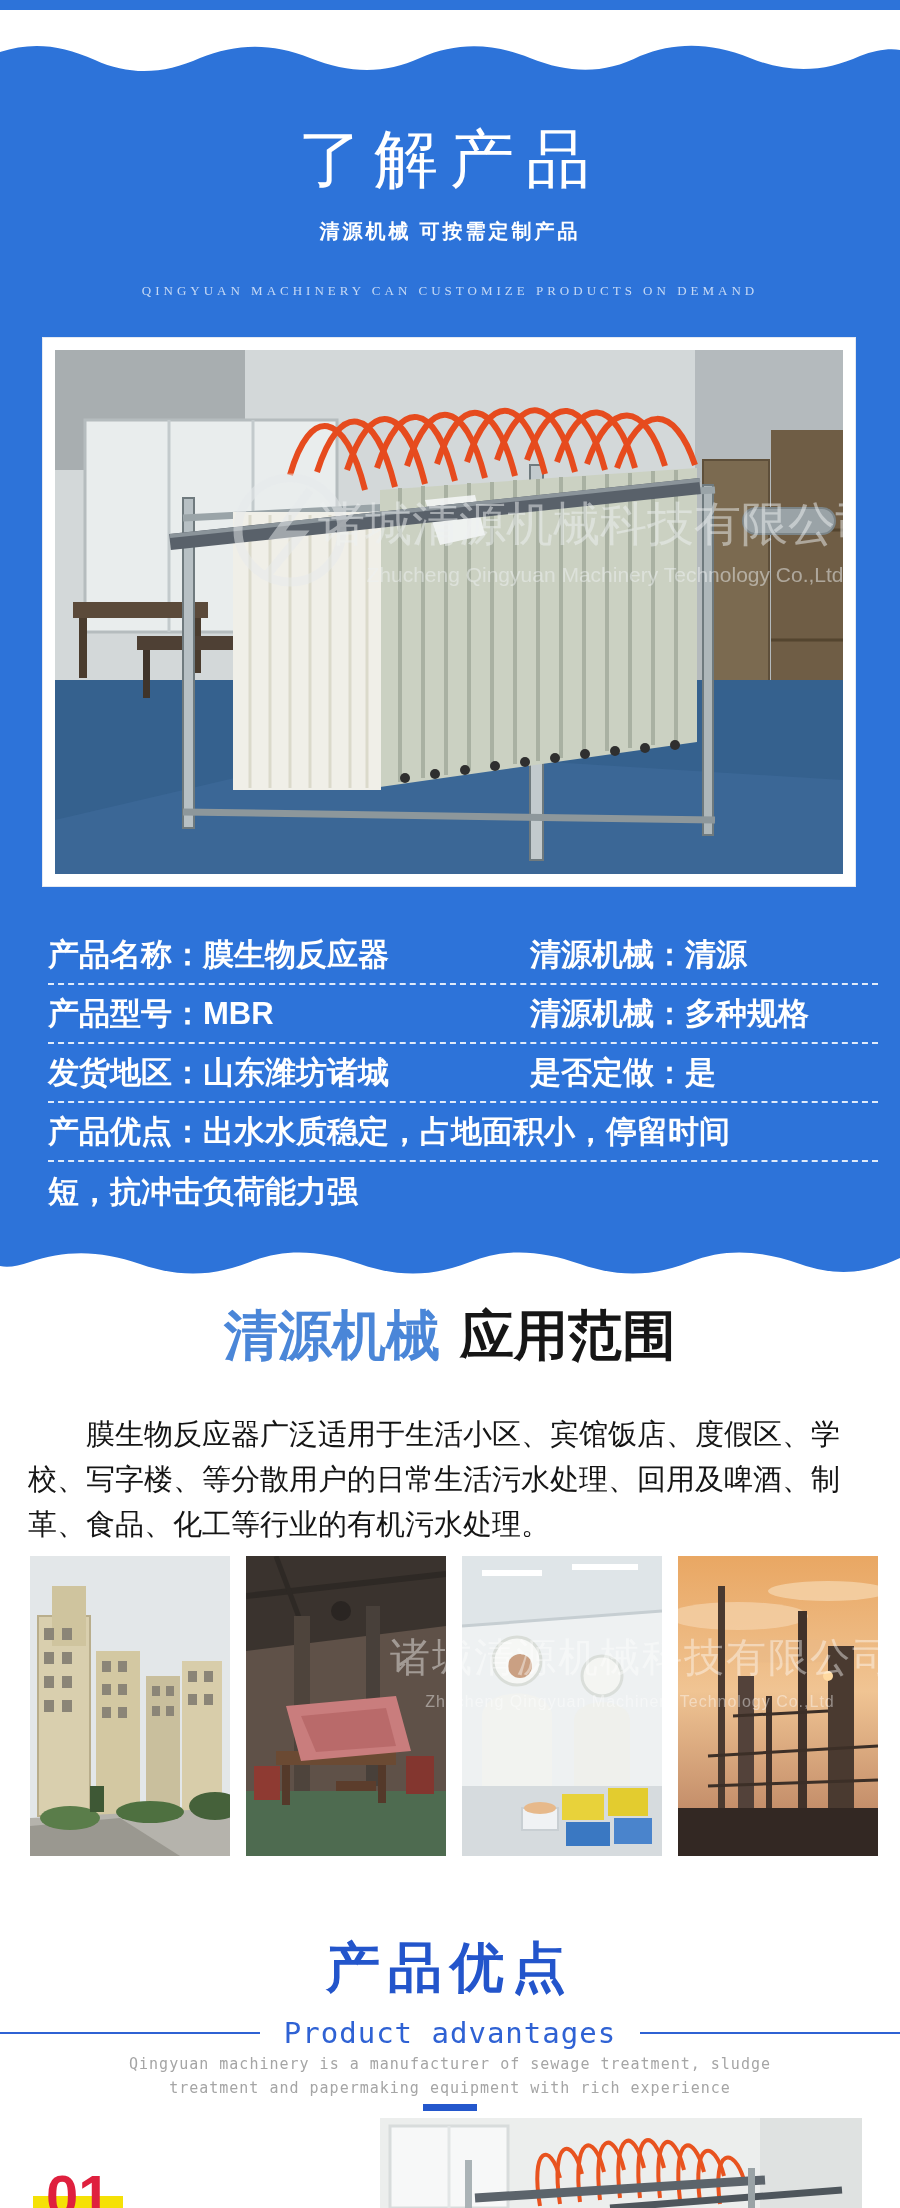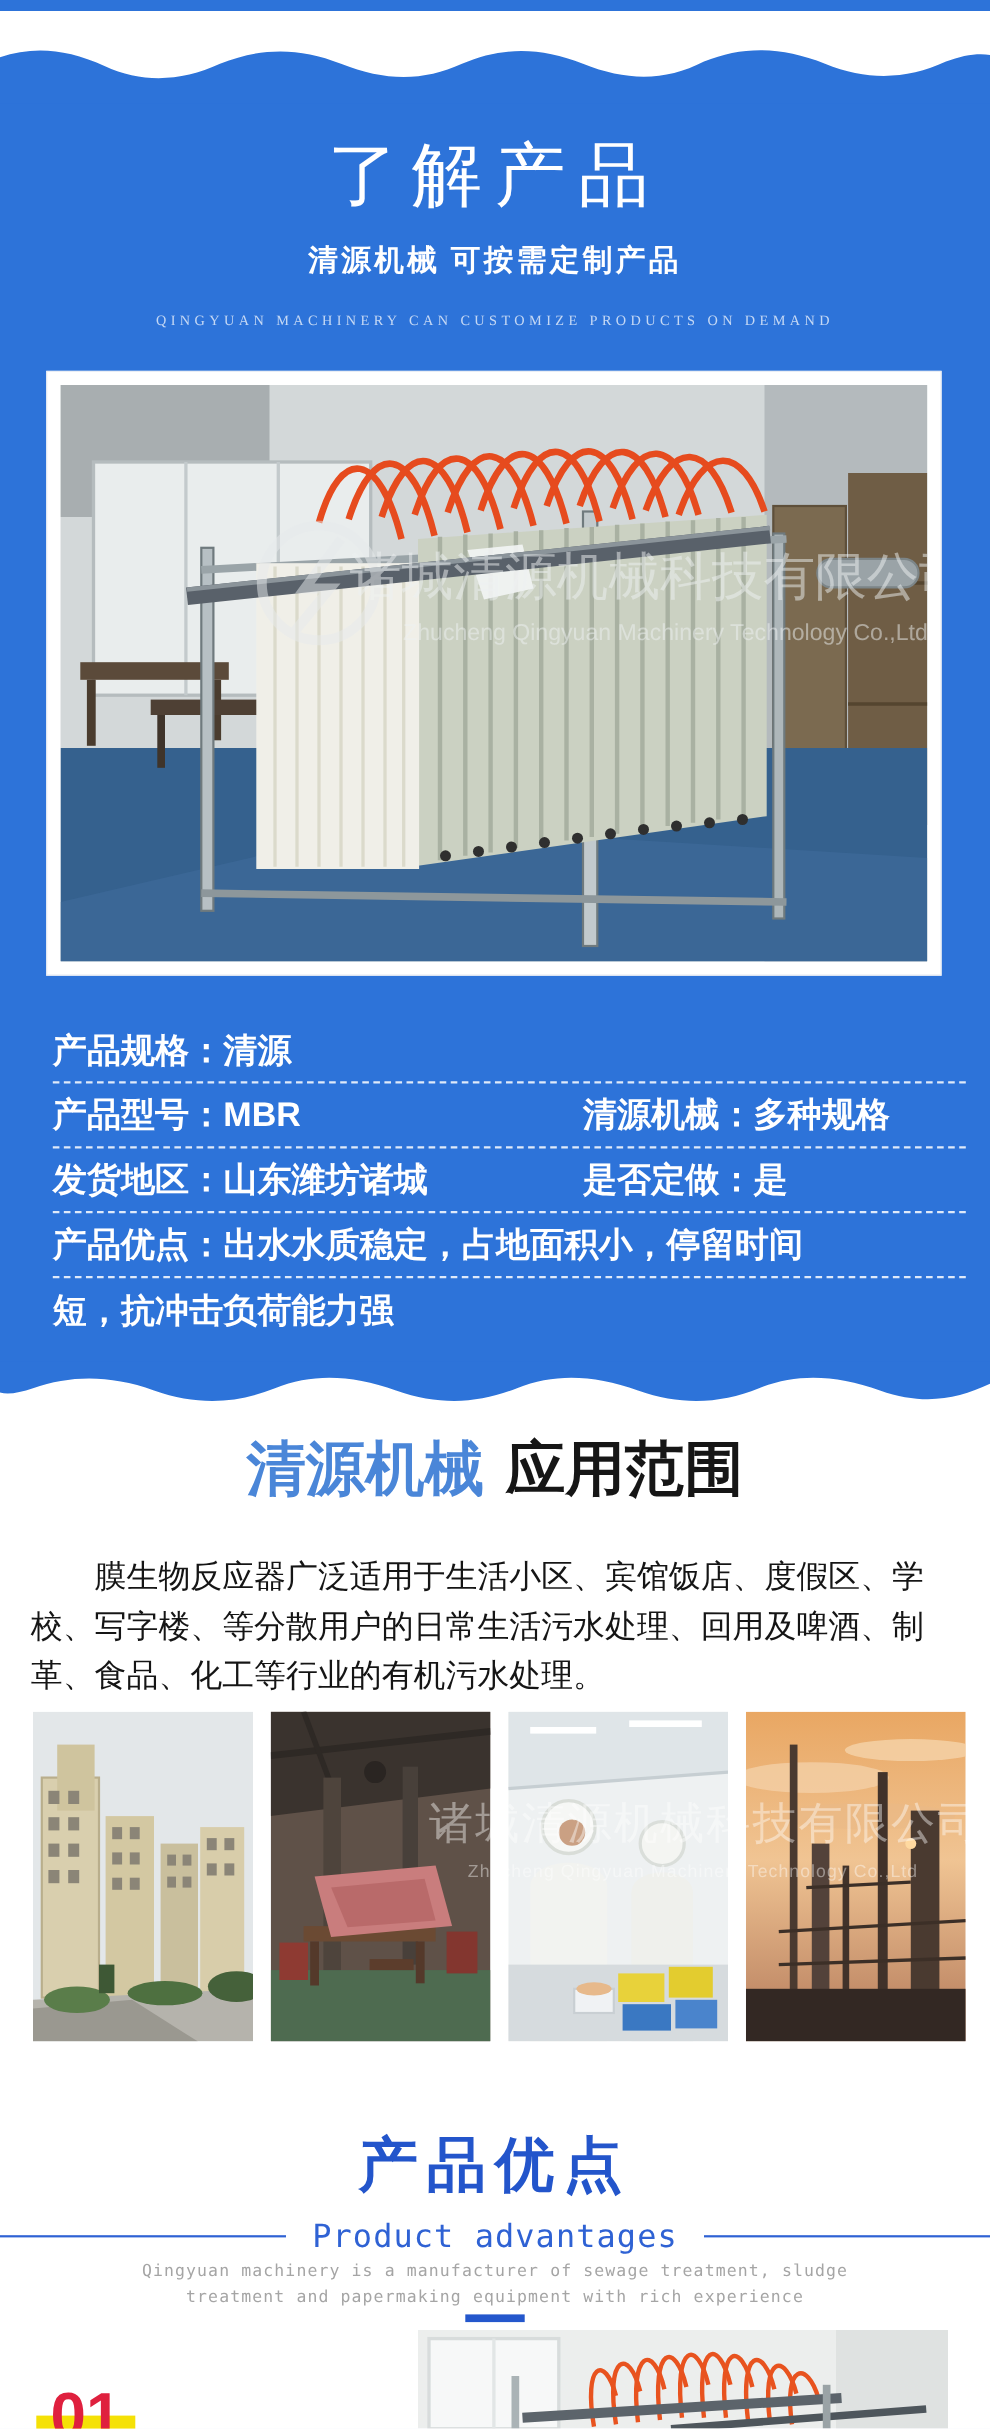--- a/index.html
+++ b/index.html
@@ -9,21 +9,21 @@
 
   
   .top-strip{left:0;top:0;width:900px;height:10px;background:#2d73d9;}
   .wave-top{left:0;top:34px;width:900px;height:62px;display:block;}
   .blue-body{left:0;top:94px;width:900px;height:1146px;background:#2d73d9;}
   .wave-bottom{left:0;top:1238px;width:900px;height:54px;display:block;}
 
   .hero-title{left:0;top:116px;width:900px;text-align:center;color:#ffffff;
     font-family:"Liberation Serif",serif;font-weight:400;font-size:64px;letter-spacing:12px;}
   .hero-sub{left:0;top:218px;width:900px;text-align:center;color:#ffffff;
-    font-family:"Liberation Serif",serif;font-weight:700;font-size:27px;letter-spacing:3px;}
+    font-family:"Liberation Serif",serif;font-weight:700;font-size:20px;letter-spacing:3px;}
   .hero-en{left:0;top:283px;width:900px;text-align:center;color:rgba(255,255,255,0.72);
     font-family:"Liberation Serif",serif;font-size:13px;letter-spacing:4px;}
 
   .photo-frame{left:42px;top:337px;width:814px;height:550px;background:#ffffff;box-shadow:0 0 0 1px #e4e9f2 inset;}
   .photo-frame svg{position:absolute;left:13px;top:13px;}
 
   
   .specs{left:48px;top:926px;width:830px;color:#ffffff;font-weight:700;font-size:31px;}
   .spec-row{display:flex;align-items:center;height:57px;border-bottom:2px dashed rgba(255,255,255,0.85);}
   .spec-row.last{border-bottom:none;height:60px;}
@@ -174,21 +174,22 @@
         <circle cx="235" cy="180" r="52" fill="none" stroke="#e7eaec" stroke-width="9"></circle>
         <path d="M255,140 L222,185 L245,185 L212,225" fill="none" stroke="#e7eaec" stroke-width="9"></path>
         <text x="545" y="190" text-anchor="middle" font-size="47" fill="#eef1f2" font-family="Liberation Sans, sans-serif">诸城清源机械科技有限公司</text>
         <text x="550" y="232" text-anchor="middle" font-size="21" fill="#eef1f2" font-family="Liberation Sans, sans-serif">Zhucheng Qingyuan Machinery Technology Co.,Ltd</text>
       </g>
     </svg>
   </div>
 
   <div class="abs specs">
     <div class="spec-row">
-      <span class="spec-right">产品规格：清源</span>
+      <span class="spec-left">产品名称：膜生物反应器</span>
+      <span class="spec-right">清源机械：清源</span>
     </div>
     <div class="spec-row">
       <span class="spec-left">产品型号：MBR</span>
       <span class="spec-right">清源机械：多种规格</span>
     </div>
     <div class="spec-row">
       <span class="spec-left">发货地区：山东潍坊诸城</span>
       <span class="spec-right">是否定做：是</span>
     </div>
     <div class="spec-row">

